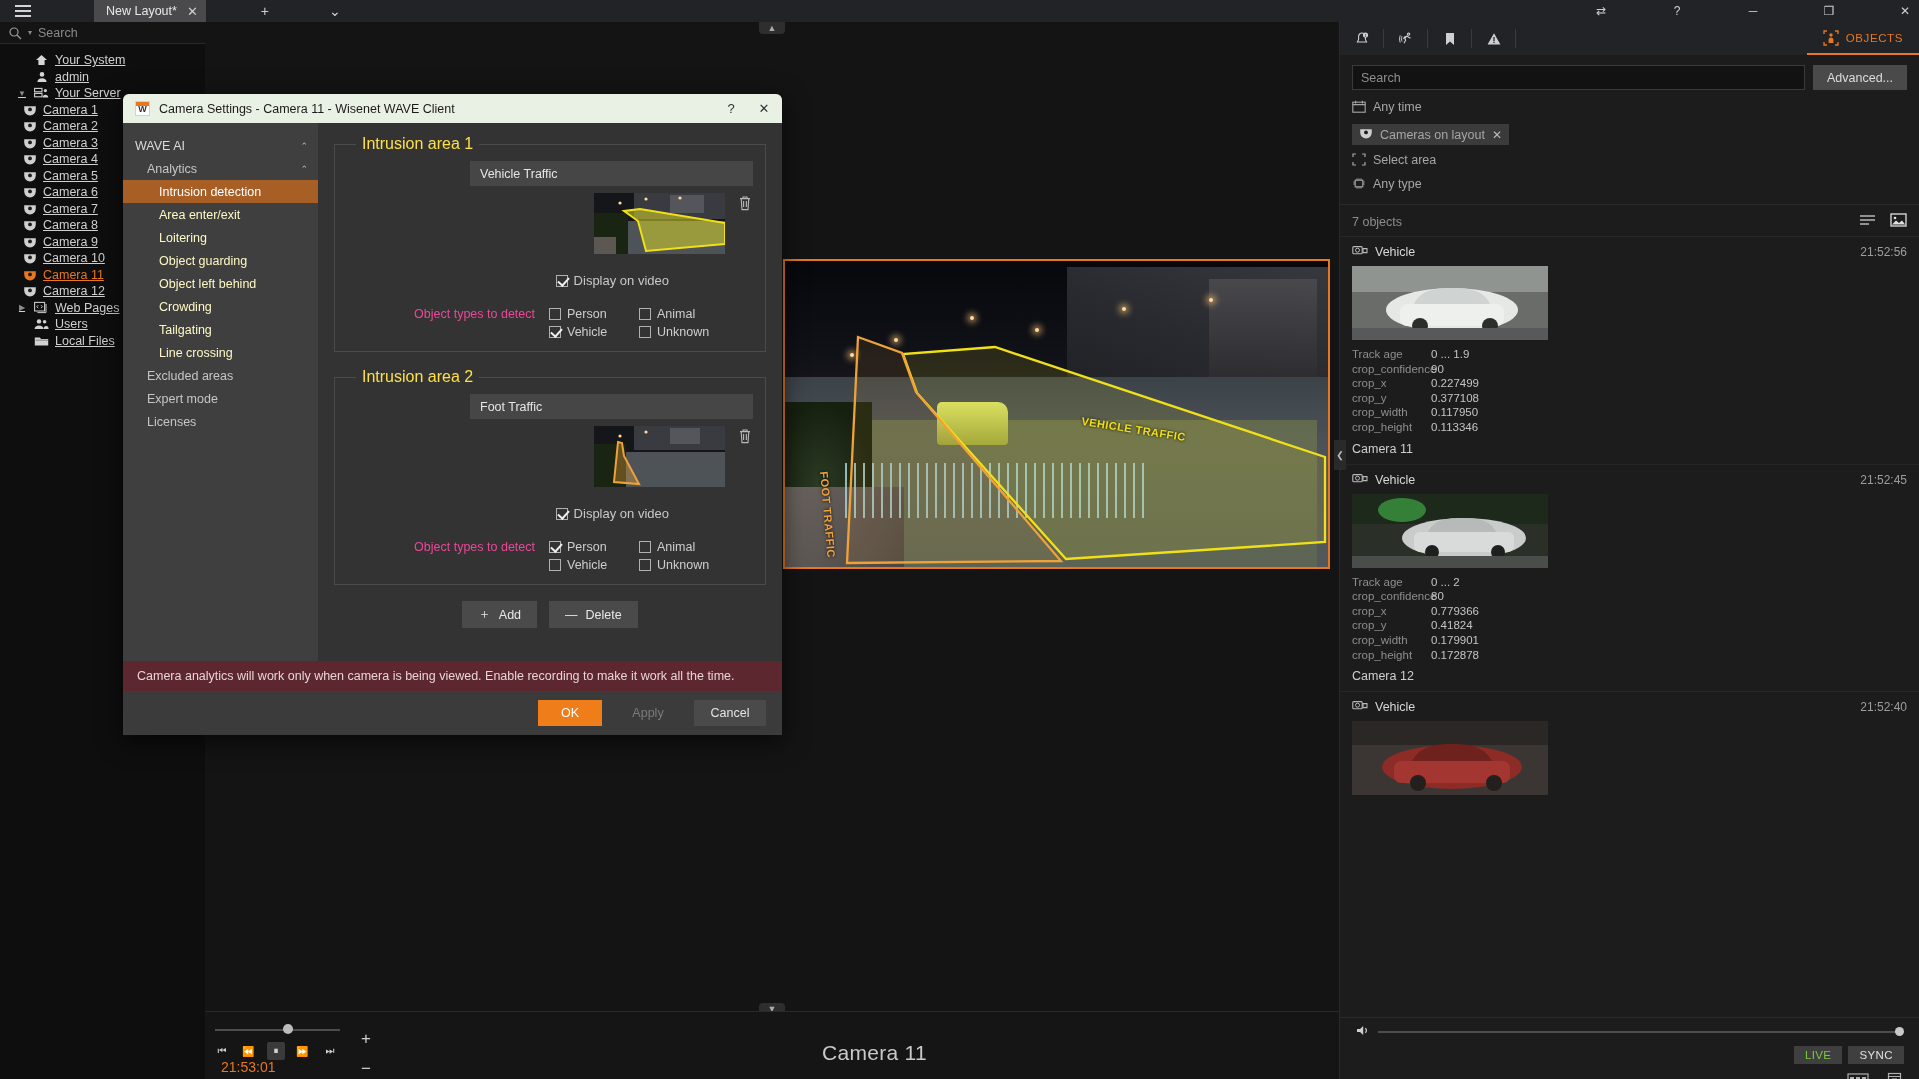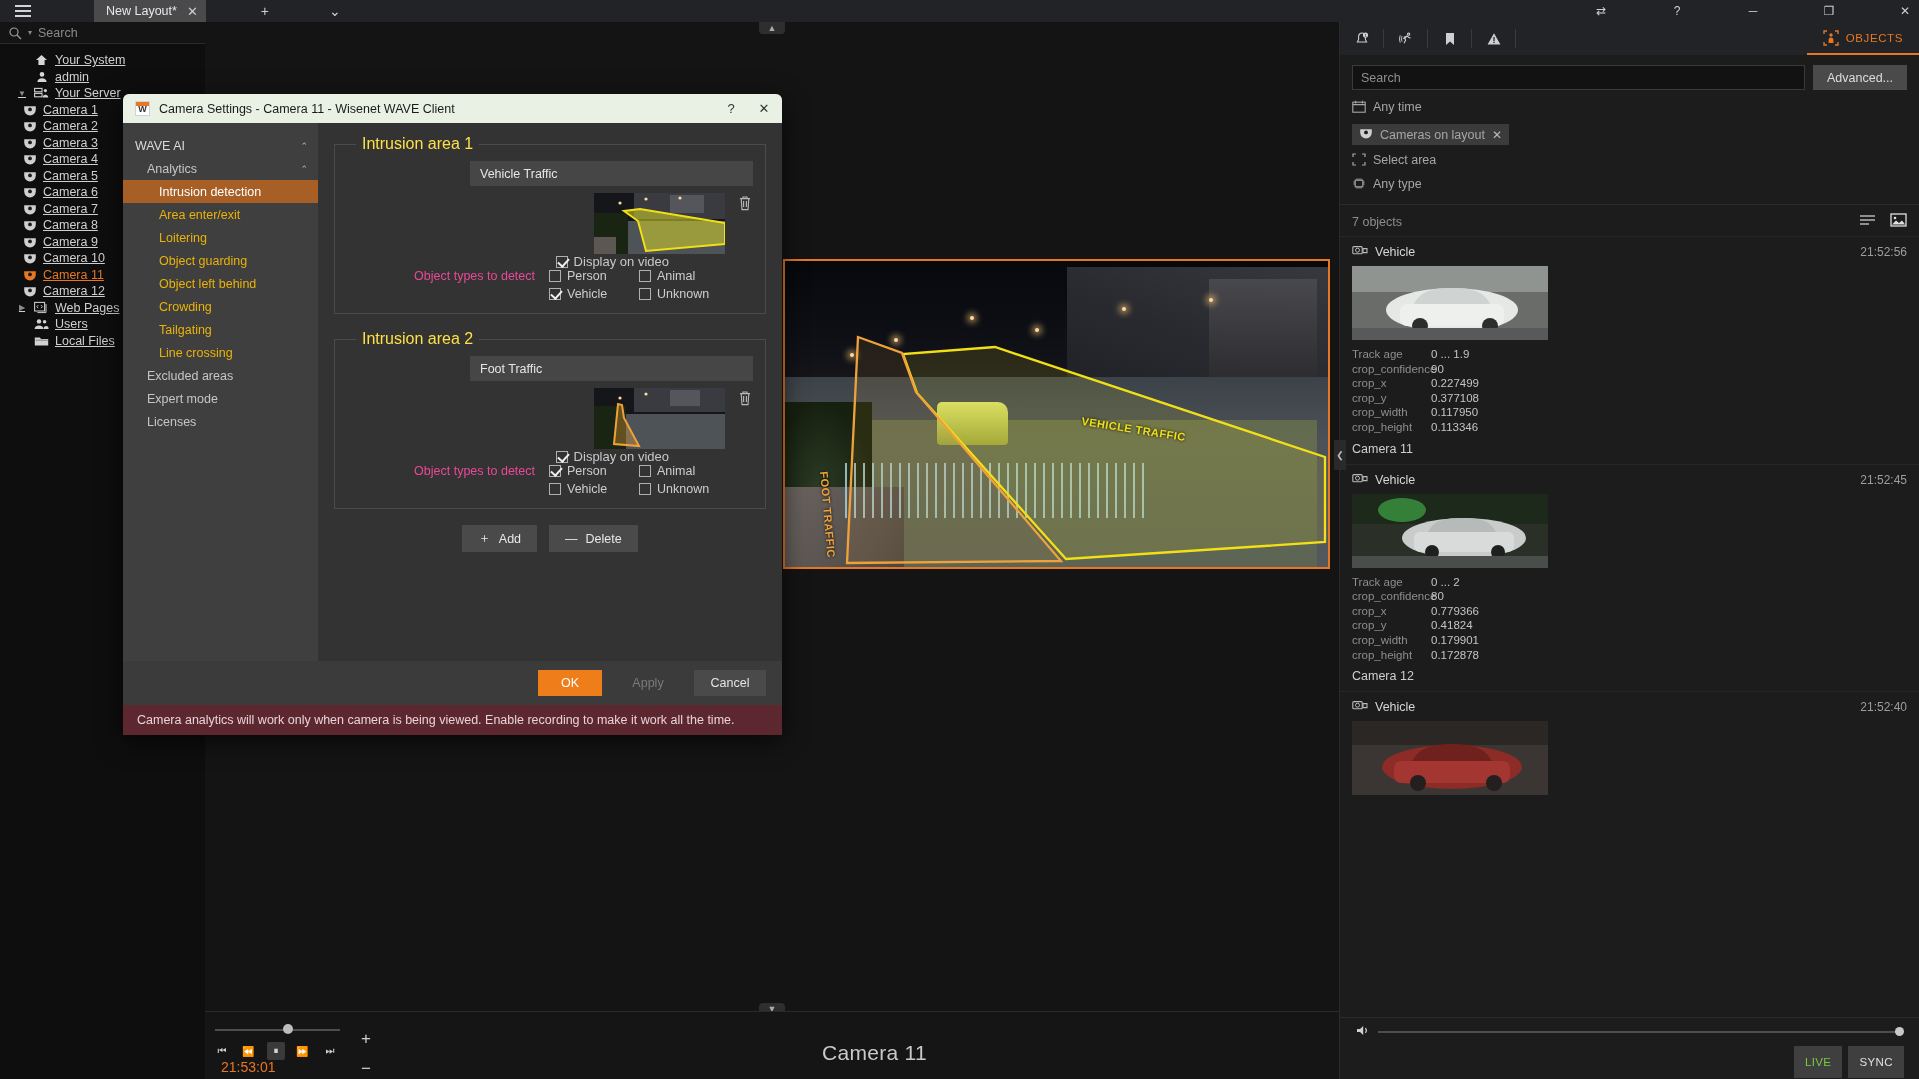--- a/index.html
+++ b/index.html
@@ -143,21 +143,21 @@
   .attrrow .k { width:79px; color:#8e8e8e; }
   .attrrow .v { color:#c4c4c4; }
   .objcam { margin-top:7px; color:#cfcfcf; font-size:12.5px; }
 
   #rightfooter { position:absolute; left:0; bottom:0; width:580px; height:62px; background:#1c1c1c;
      border-top:1px solid #2a2a2a; }
   #volrow { display:flex; align-items:center; gap:7px; padding:6px 16px 0 16px; }
   #volrow .track { flex:1; height:2px; background:#4d4d4d; position:relative; }
   #volrow .knob { position:absolute; right:0; top:-4px; width:9px; height:9px; border-radius:50%; background:#c9c9c9; }
   #livesync { display:flex; justify-content:flex-end; gap:6px; padding:6px 16px 0 16px; }
-  .lsbtn { background:#3f3f3f; color:#e0e0e0; font-size:11.5px; padding:10px 11px; letter-spacing:.4px; }
+  .lsbtn { background:#3f3f3f; color:#e0e0e0; font-size:11.5px; padding:3px 11px; letter-spacing:.4px; }
   .lsbtn.on { color:#7ac943; }
   #rfbottom { display:flex; justify-content:flex-end; gap:18px; padding:7px 18px 0 18px; color:#b0b0b0; }
 
   
   #dialog {
     position:absolute; left:123px; top:94px; width:659px; height:641px;
     background:#3b3b3b; box-shadow:0 6px 26px rgba(0,0,0,.65);
     border-radius:6px 6px 0 0; overflow:hidden; display:flex; flex-direction:column;
   }
   #dlgTitle {
@@ -174,39 +174,39 @@
   #dlgTabs { height:29px; background:#484848; display:flex; align-items:flex-end; padding-left:15px; gap:0; }
   .dtab { padding:0 14px 5px 14px; color:#b9b9b9; font-size:12.5px; }
   .dtab.active { color:#e87722; border-bottom:2px solid #e87722; }
   #dlgBody { flex:1; display:flex; background:#3b3b3b; overflow:hidden; }
 
   #dlgNav { width:195px; background:#3f3f3f; padding-top:11px; }
   .navrow { height:23px; display:flex; align-items:center; font-size:12.5px; color:#c2c2c2; padding-right:10px;justify-content:center; }
   .navrow .lbl { flex:1; }
   .navrow.l0 { padding-left:12px; color:#dadada; }
   .navrow.l1 { padding-left:24px; color:#c6c6c6; }
-  .navrow.l2 { padding-left:36px; color:#eab308; }
+  .navrow.l2 { padding-left:36px; color:#fef9c3; }
   .navrow.active { background:#a75f26; color:#fff; }
   .navrow .caret { color:#b8b8b8; font-size:9px; }
 
   #dlgMain { flex:1; background:#333333; padding:12px 16px 0 16px; overflow:hidden; position:relative; }
   fieldset.area {
     border:1px solid #4b4b4b; margin:0 0 16px 0; padding:8px 12px 12px 12px;
   }
   fieldset.area > legend { color:#fde047; font-size:16px; padding:0 6px;margin-left:9px; }
   .arearow { display:flex; justify-content:flex-end; }
   .nameinput {
     width:283px; height:25px; background:#464646; border:none; color:#e6e6e6;
     font-size:12.5px; display:flex; align-items:center; padding:0 10px;
   }
   .thumbrow { display:flex; justify-content:flex-end; align-items:flex-start; gap:12px; margin-top:7px; }
   .areathumb { width:131px; height:61px; position:relative; overflow:hidden; background:#14161a; }
   .trash { width:16px; height:18px; color:#b9b9b9; font-size:13px; display:flex;
     align-items:flex-start; justify-content:center; padding-top:2px; }
-  .cbrow { display:flex; justify-content:flex-end; align-items:center; gap:6px; margin-top:0; padding-right:30px; }
+  .cbrow { display:flex; justify-content:flex-end; align-items:center; gap:6px; margin-top:19px; padding-right:30px; }
   .cbrow .lbl-left { color:#ec4899; font-size:12.5px; margin-right:8px; }
   .cb { width:12px; height:12px; border:1px solid #b0b0b0; display:inline-block; position:relative; flex:none; }
   .cb.checked:after {
     content:""; position:absolute; left:3px; top:-1px; width:5px; height:9px;
     border:solid #efefef; border-width:0 2px 2px 0; transform:rotate(42deg);
   }
   .cbitem { display:flex; align-items:center; gap:6px; font-size:12.5px; color:#cdcdcd; width:84px; }
   #addDelRow { display:flex; justify-content:center; gap:12px; margin-top:2px; }
   .gbtn { background:#4a4a4a; color:#e8e8e8; font-size:12.5px; padding:5px 16px; display:flex;
     align-items:center; gap:8px; }
@@ -899,19 +899,19 @@
           <span>＋</span>
           <span>Add</span>
         </span>
         <span class="gbtn">
           <span>—</span>
           <span>Delete</span>
         </span>
       </div>
     </div>
   </div>
+  <div id="warnbar">Camera analytics will work only when camera is being viewed. Enable recording to make it work all the time.</div>
   <div id="dlgFooter">
     <span class="fbtn ok">OK</span>
     <span class="fbtn apply">Apply</span>
     <span class="fbtn cancel">Cancel</span>
   </div>
-  <div id="warnbar">Camera analytics will work only when camera is being viewed. Enable recording to make it work all the time.</div>
 </div>
 
 </body></html>

